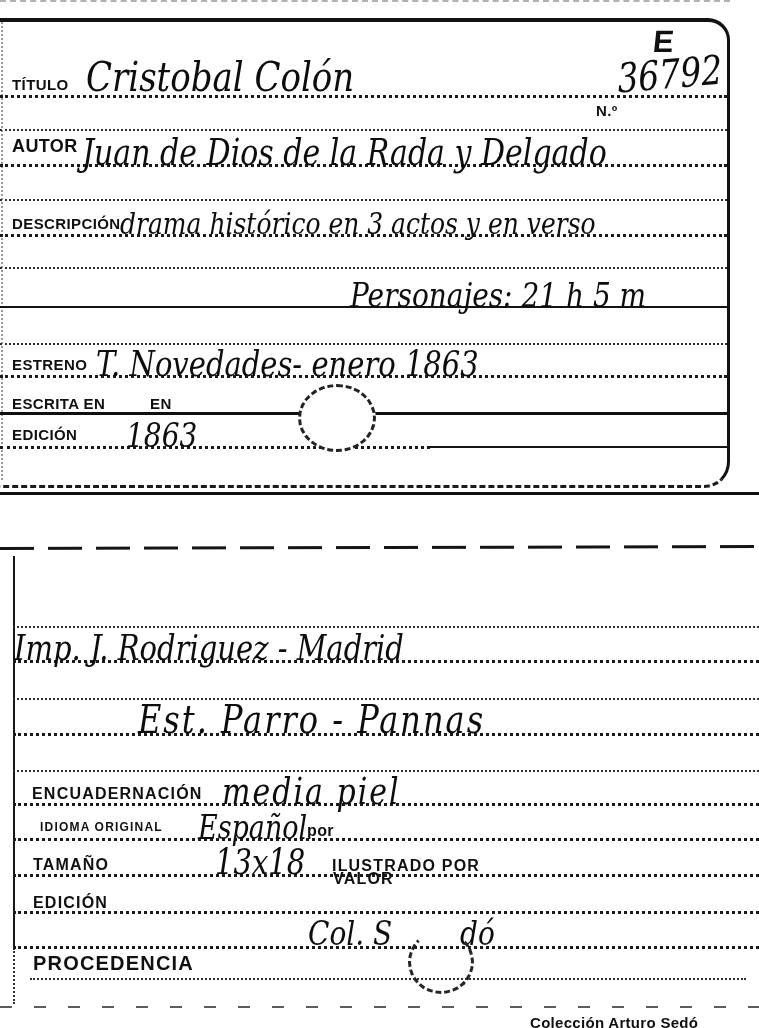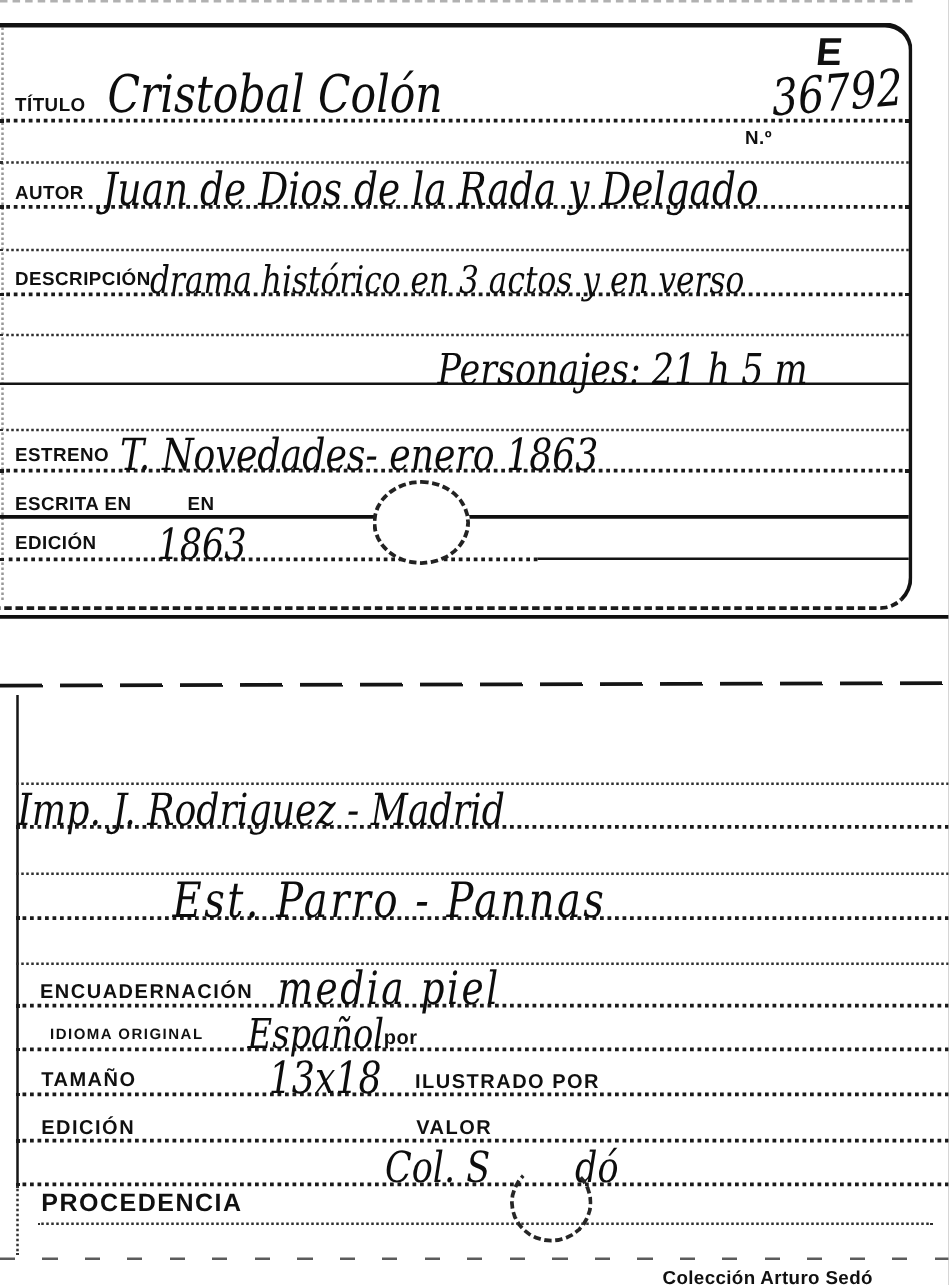--- a/index.html
+++ b/index.html
@@ -44,21 +44,21 @@
   <div class="ln sol3" style="left:0;top:412px;width:300px;"></div>
   <div class="ln sol3" style="left:368px;top:412px;width:359px;"></div>
   <div class="ln dot3" style="left:0;top:446px;width:430px;"></div>
   <div class="ln sol2" style="left:430px;top:446px;width:297px;"></div>
 
   <div class="hole" style="left:298px;top:384px;width:72px;height:62px;border:3px dashed #222;background:#fff;"></div>
 
   <div class="lbl" style="left:12px;top:77px;font-size:15px;">TÍTULO</div>
   <div class="lbl" style="left:596px;top:79px;font-size:15px;margin-top:24px;">N.º</div>
   <div class="lbl" style="left:653px;top:26px;font-size:31px;transform:skewX(-6deg);">E</div>
-  <div class="lbl" style="left:12px;top:147px;font-size:15px;">AUTOR</div>
+  <div class="lbl" style="left:12px;top:137px;font-size:18px;">AUTOR</div>
   <div class="lbl" style="left:12px;top:216px;font-size:15px;">DESCRIPCIÓN</div>
   <div class="lbl" style="left:12px;top:357px;font-size:15px;">ESTRENO</div>
   <div class="lbl" style="left:12px;top:396px;font-size:15px;">ESCRITA EN</div>
   <div class="lbl" style="left:150px;top:396px;font-size:15px;">EN</div>
   <div class="lbl" style="left:12px;top:427px;font-size:15px;">EDICIÓN</div>
 
   <div class="hw" style="left:86px;top:61px;font-size:34px;">Cristobal Colón</div>
   <div class="hw" style="left:618px;top:64px;font-size:33px;transform:scaleY(1.22) rotate(-4deg);">36792</div>
   <div class="hw" style="left:82px;top:140px;font-size:30px;">Juan de Dios de la Rada y Delgado</div>
   <div class="hw" style="left:120px;top:213px;font-size:25px;">drama histórico en 3 actos y en verso</div>
@@ -94,21 +94,21 @@
 
   <div class="lbl" style="left:40px;top:821px;font-size:12px;letter-spacing:1.2px;">IDIOMA ORIGINAL</div>
   <div class="hw" style="left:198px;top:816px;font-size:27px;">Español</div>
   <div class="lbl" style="left:307px;top:823px;font-size:16px;">por</div>
 
   <div class="lbl" style="left:33px;top:857px;font-size:16px;letter-spacing:1.2px;">TAMAÑO</div>
   <div class="hw" style="left:215px;top:850px;font-size:29px;">13x18</div>
   <div class="lbl" style="left:332px;top:858px;font-size:16px;letter-spacing:1.2px;">ILUSTRADO POR</div>
 
   <div class="lbl" style="left:33px;top:895px;font-size:16px;letter-spacing:1.2px;">EDICIÓN</div>
-  <div class="lbl" style="left:333px;top:895px;font-size:16px;letter-spacing:1.2px;">VALOR</div>
+  <div class="lbl" style="left:333px;top:871px;font-size:16px;letter-spacing:1.2px;">VALOR</div>
 
   <div class="lbl" style="left:33px;top:953px;font-size:20px;letter-spacing:1.2px;">PROCEDENCIA</div>
   <div class="hw" style="left:308px;top:922px;font-size:28px;">Col. S</div>
   <div class="hw" style="left:460px;top:922px;font-size:28px;">dó</div>
 
   <div class="hole" style="left:408px;top:930px;width:60px;height:58px;border:3px dashed #262626;border-top-color:transparent;"></div>
 
   <div class="lbl" style="left:530px;top:981px;font-size:15px;letter-spacing:.3px;margin-top:34px;">Colección Arturo Sedó</div>
 
 </div>

